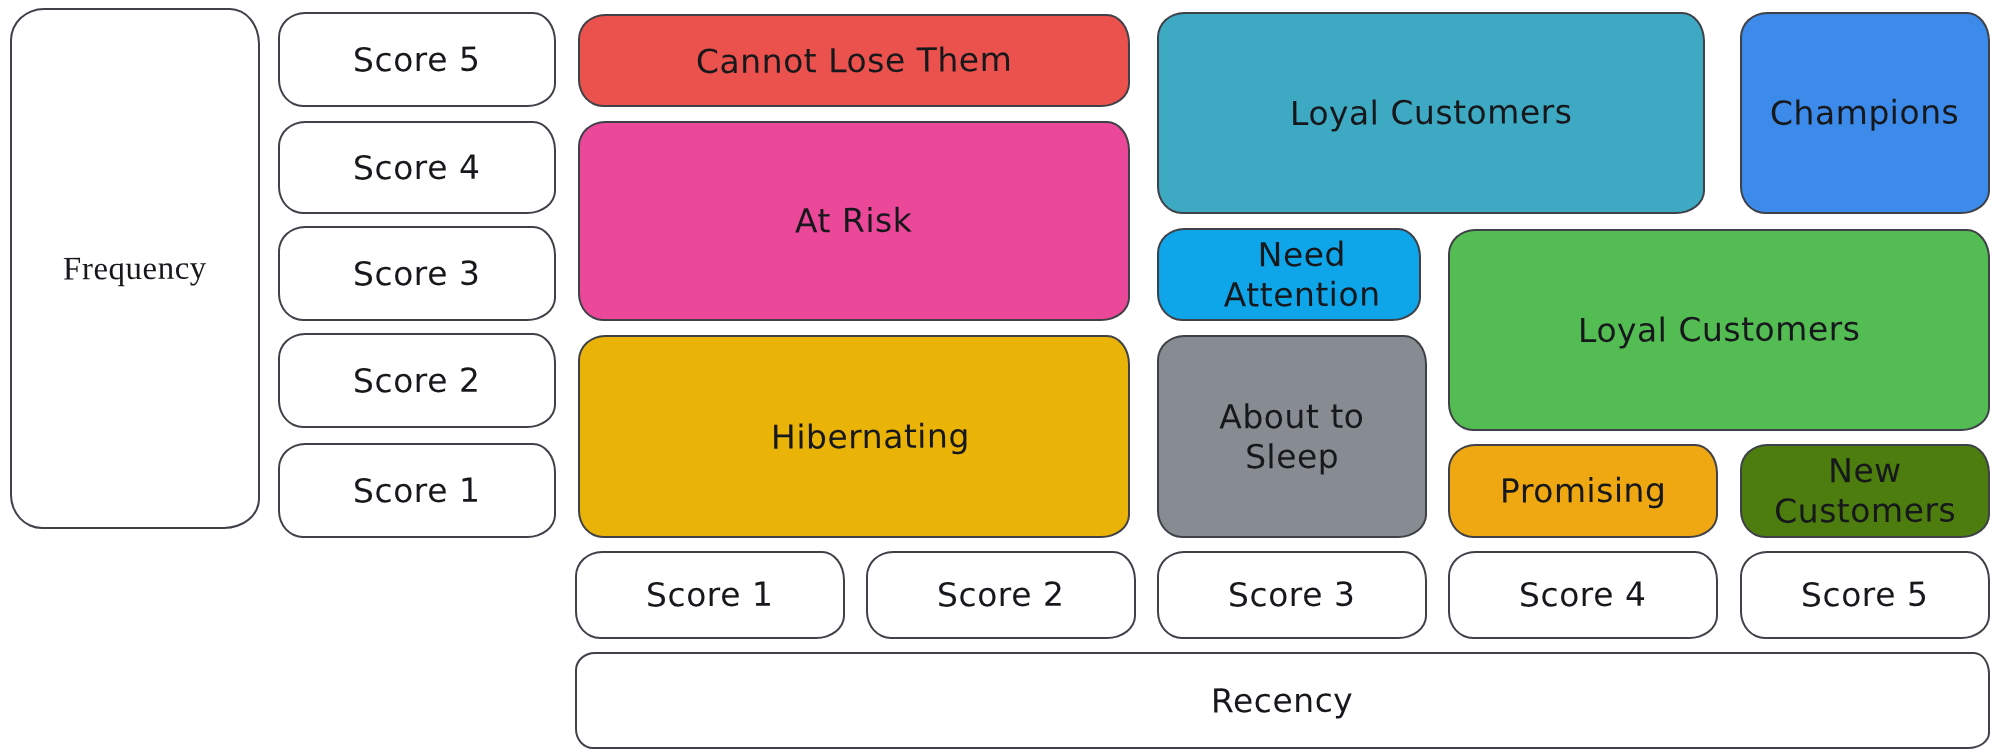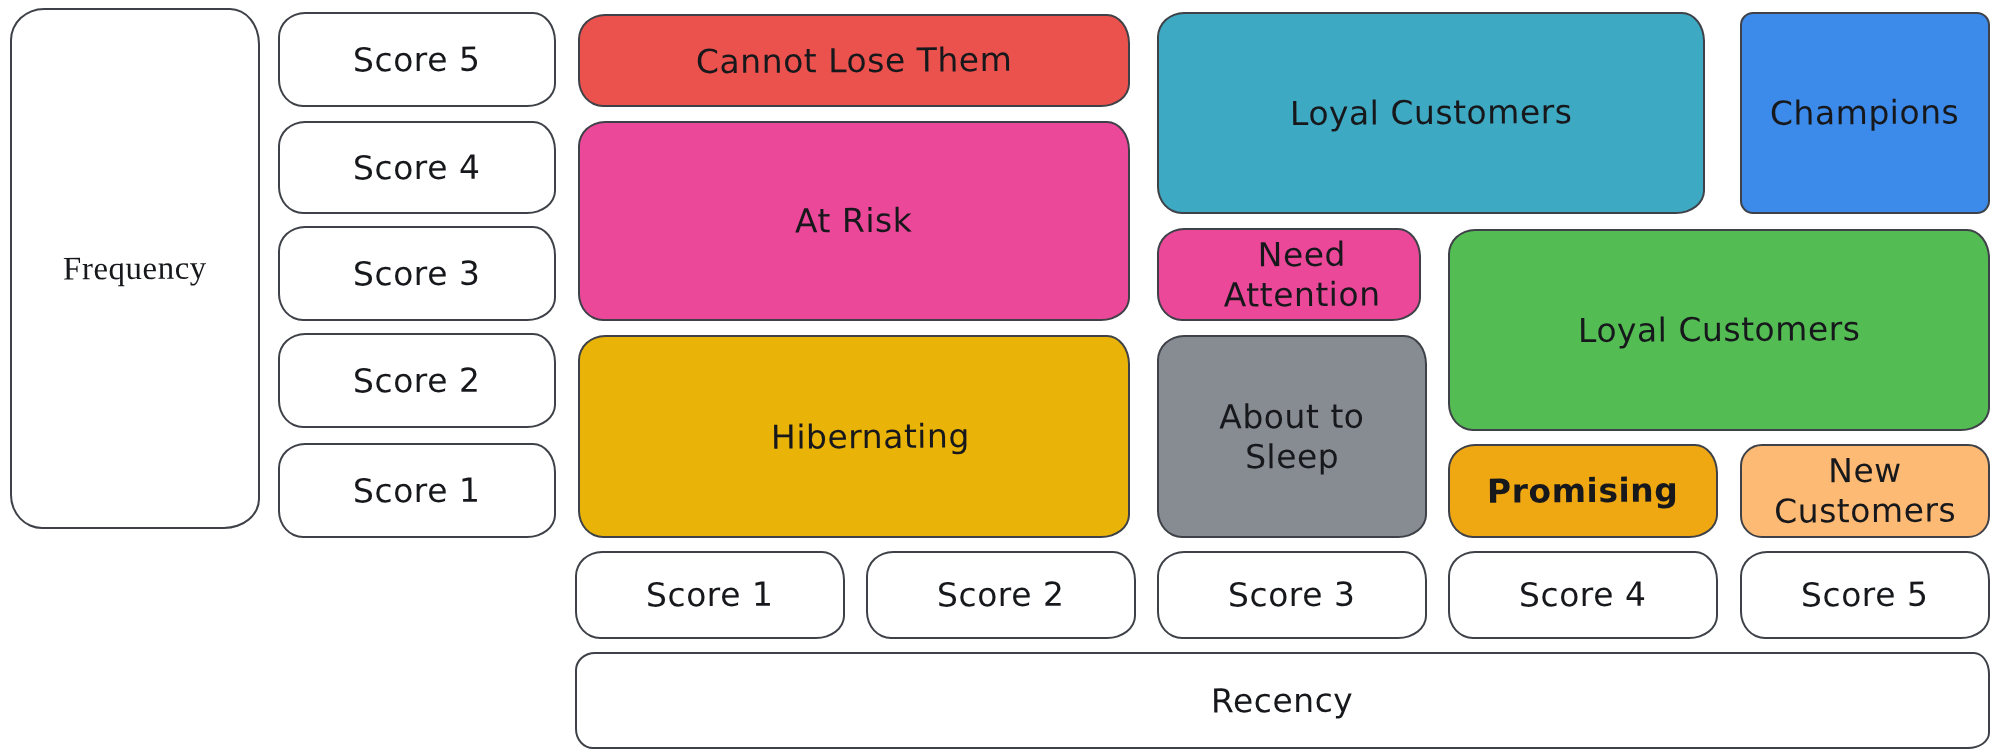--- a/index.html
+++ b/index.html
@@ -47,21 +47,21 @@
 
   
   .pos-cannot-lose   { left: 578px;  top: 14px;  width: 552px; height: 93px; justify-content: center;  }
   .pos-at-risk       { left: 578px;  top: 121px; width: 552px; height: 200px; }
   .pos-hibernating   { left: 578px;  top: 335px; width: 552px; height: 203px; }
   .pos-loyal-teal    { left: 1157px; top: 12px;  width: 548px; height: 202px; }
   .pos-champions     { left: 1740px; top: 12px;  width: 250px; height: 202px; }
   .pos-need-attn     { left: 1157px; top: 228px; width: 264px; height: 93px;  }
   .pos-loyal-green   { left: 1448px; top: 229px; width: 542px; height: 202px; }
   .pos-about-sleep   { left: 1157px; top: 335px; width: 270px; height: 203px; }
-  .pos-promising     { left: 1448px; top: 444px; width: 270px; height: 94px; font-weight: bold;  }
+  .pos-promising     { left: 1448px; top: 444px; width: 270px; height: 94px;  }
   .pos-new-customers { left: 1740px; top: 444px; width: 250px; height: 94px;  }
 
   
   .pos-r1 { left: 575px;  top: 551px; width: 270px; height: 88px; }
   .pos-r2 { left: 866px;  top: 551px; width: 270px; height: 88px; }
   .pos-r3 { left: 1157px; top: 551px; width: 270px; height: 88px; }
   .pos-r4 { left: 1448px; top: 551px; width: 270px; height: 88px; }
   .pos-r5 { left: 1740px; top: 551px; width: 250px; height: 88px; }
   
   .pos-recency-axis { left: 575px; top: 652px; width: 1415px; height: 97px; border-radius: 20px 16px 22px 18px / 18px 22px 16px 20px; }
@@ -100,41 +100,41 @@
   </div>
 
   <div class="box pos-hibernating" style="background-color: #eab308; padding-left: 32px;">
     <span class="label">Hibernating</span>
   </div>
 
   <div class="box pos-loyal-teal" style="background-color: rgb(62, 169, 194);">
     <span class="label">Loyal Customers</span>
   </div>
 
-  <div class="box pos-champions" style="background-color: rgb(60, 138, 233); border-radius: 13px;">
+  <div class="box pos-champions" style="background-color: rgb(60, 138, 233);">
     <span class="label">Champions</span>
   </div>
 
-  <div class="box pos-need-attn" style="background-color: #ec4899; padding-left: 26px;">
+  <div class="box pos-need-attn" style="background-color: #0ea5e9; padding-left: 26px;">
     <span class="label">Need Attention</span>
   </div>
 
   <div class="box pos-loyal-green" style="background-color: rgb(83, 189, 83);">
     <span class="label">Loyal Customers</span>
   </div>
 
   <div class="box pos-about-sleep" style="background-color: rgb(135, 140, 147);">
     <span class="label">About to Sleep</span>
   </div>
 
   <div class="box pos-promising" style="background-color: rgb(239, 167, 18);">
     <span class="label">Promising</span>
   </div>
 
-  <div class="box pos-new-customers" style="background-color: #fdba74; border-radius: 22px;">
+  <div class="box pos-new-customers" style="background-color: #4d7c0f;">
     <span class="label">New Customers</span>
   </div>
 
   <div class="box white pos-r1">
     <span class="label">Score 1</span>
   </div>
   <div class="box white pos-r2">
     <span class="label">Score 2</span>
   </div>
   <div class="box white pos-r3">

